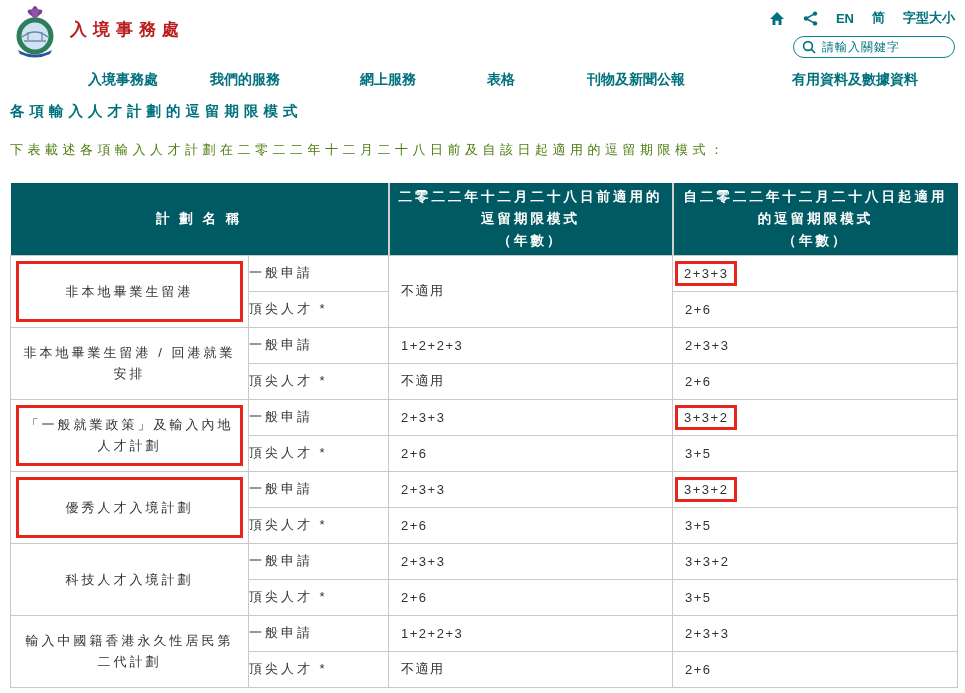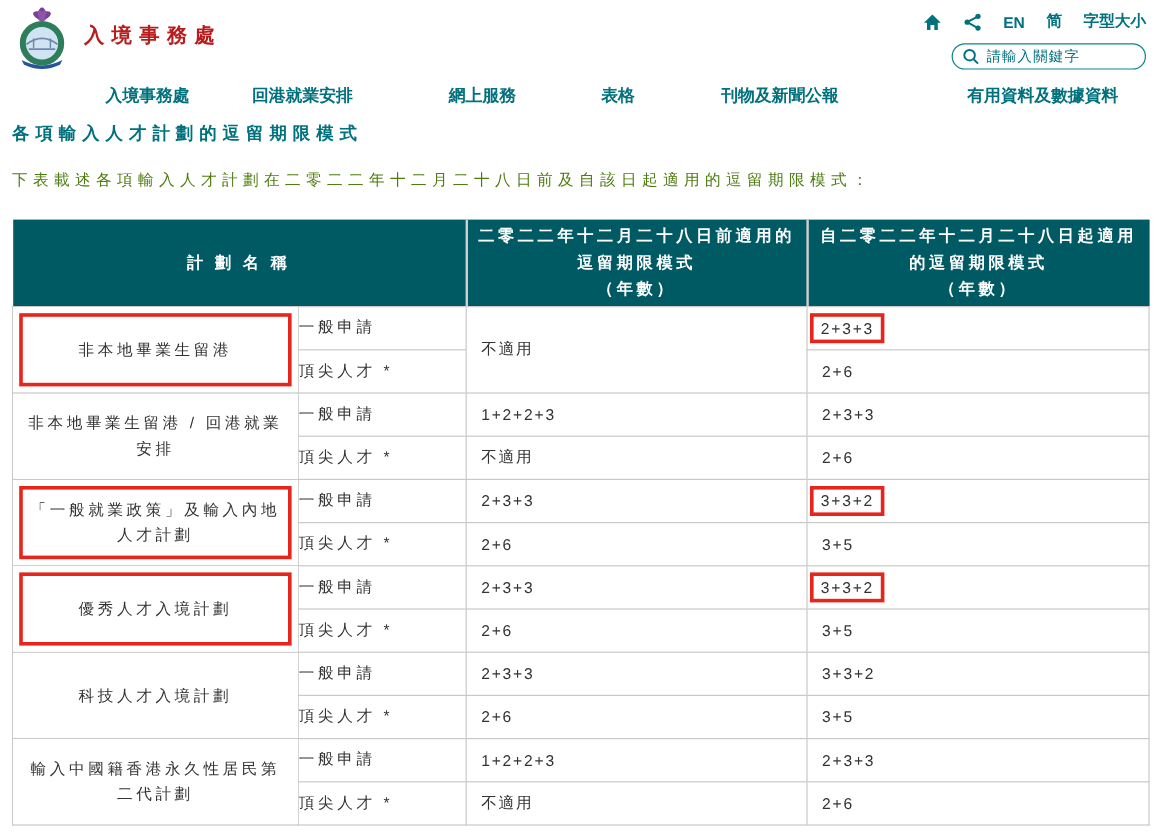--- a/index.html
+++ b/index.html
@@ -105,21 +105,21 @@
             <path d="M9.4 9.4 L13 13" stroke="#00717d" stroke-width="1.6"></path>
           </svg>
       </span>
       <input type="text" placeholder="請輸入關鍵字" style="">
     </div>
   </div>
 </div>
 
 <div class="nav">
   <span class="nav-item">入境事務處</span>
-  <span class="nav-item">回港就業安排</span>
+  <span class="nav-item">我們的服務</span>
   <span class="nav-item">網上服務</span>
   <span class="nav-item">表格</span>
   <span class="nav-item">刊物及新聞公報</span>
   <span class="nav-item">有用資料及數據資料</span>
 </div>
 
 <div class="page-title">各項輸入人才計劃的逗留期限模式</div>
 <div class="intro">下表載述各項輸入人才計劃在二零二二年十二月二十八日前及自該日起適用的逗留期限模式：</div>
 
 <table>

